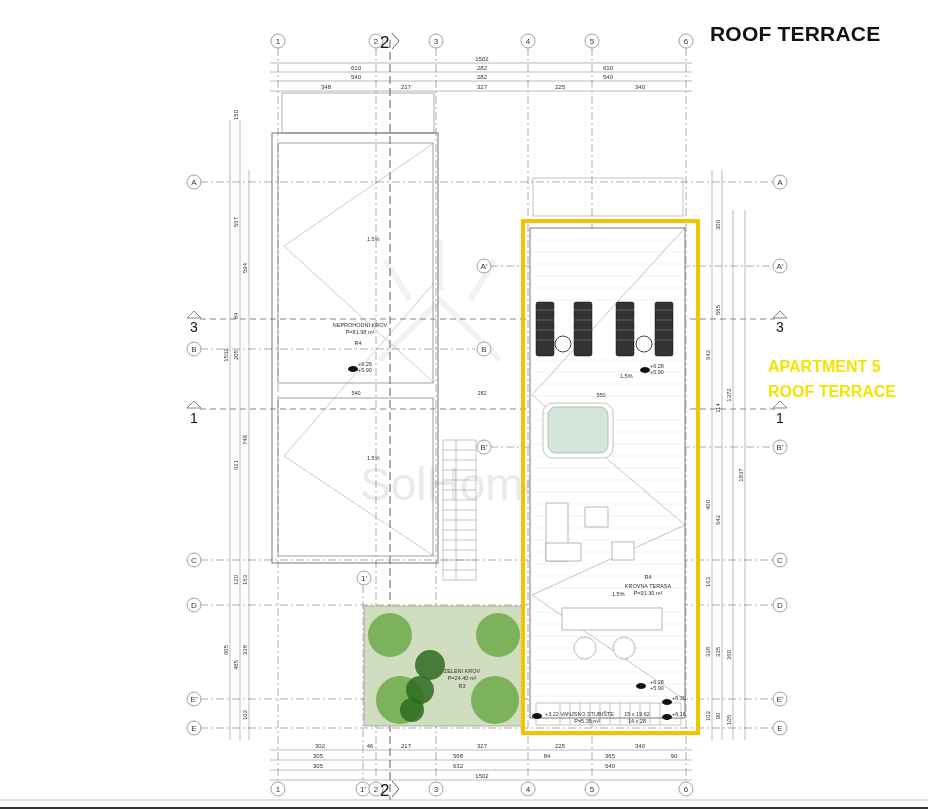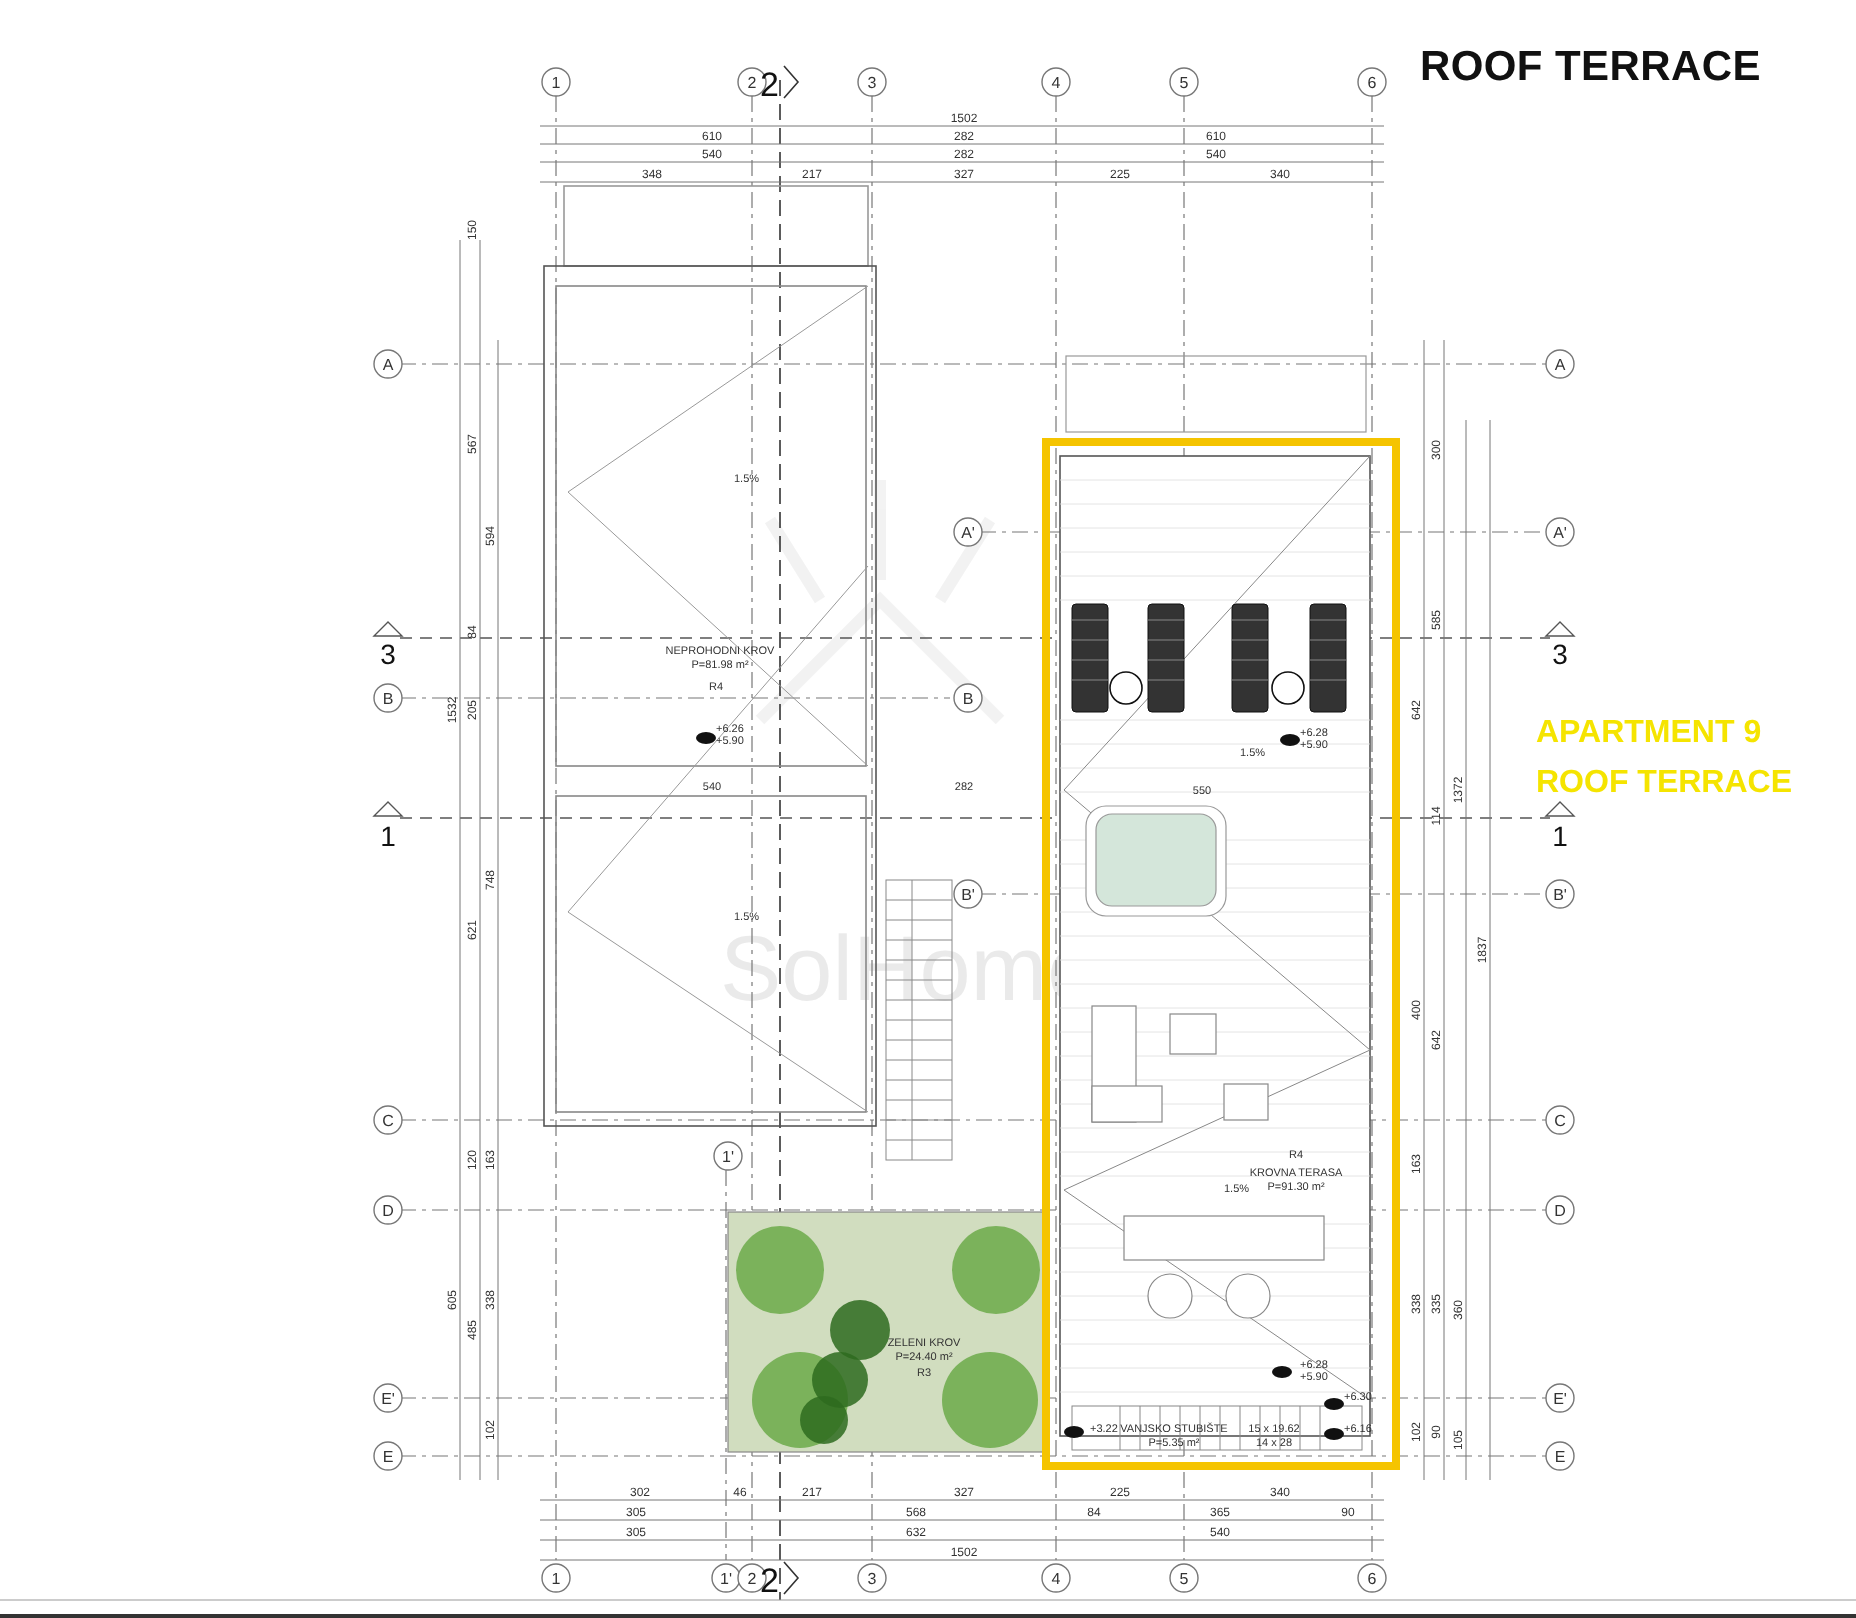--- a/index.html
+++ b/index.html
@@ -420,15 +420,15 @@
   </g>
 
   <rect x="523" y="221" width="175" height="512" fill="none" stroke="#f5c400" stroke-width="4"></rect>
 
   <line x1="0" y1="800" x2="928" y2="800" stroke="#999" stroke-width="0.6"></line>
   <line x1="0" y1="808" x2="928" y2="808" stroke="#333" stroke-width="2"></line>
 </svg>
 
 <div class="title">ROOF TERRACE</div>
 <div class="apt">
-  <div>APARTMENT 9</div>
+  <div>APARTMENT 5</div>
   <div>ROOF TERRACE</div>
 </div>
 
 </body></html>

